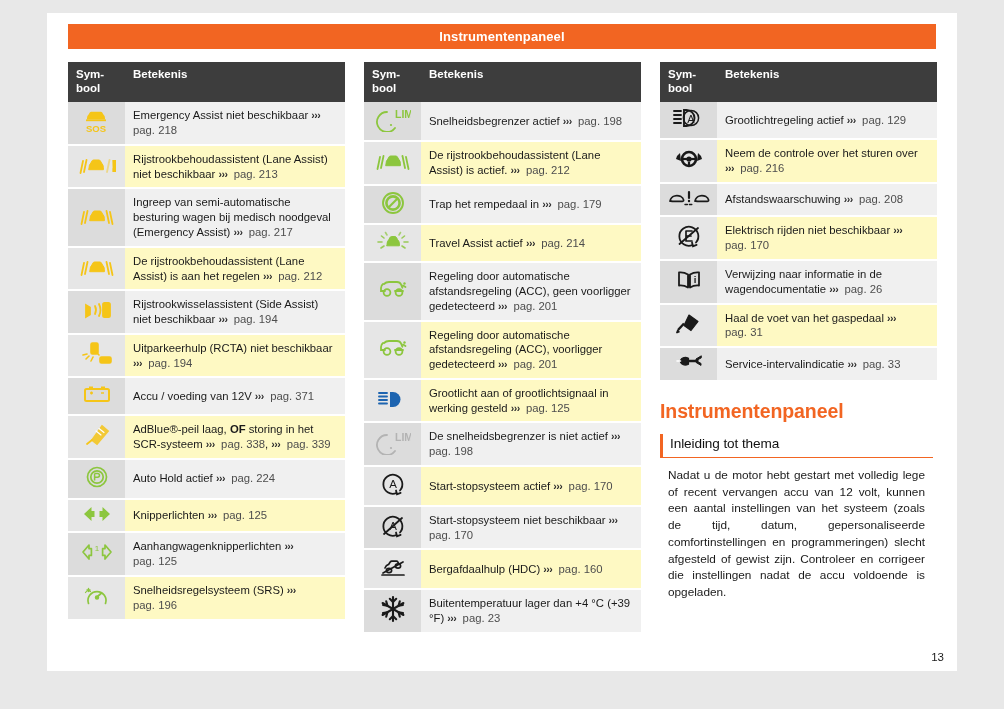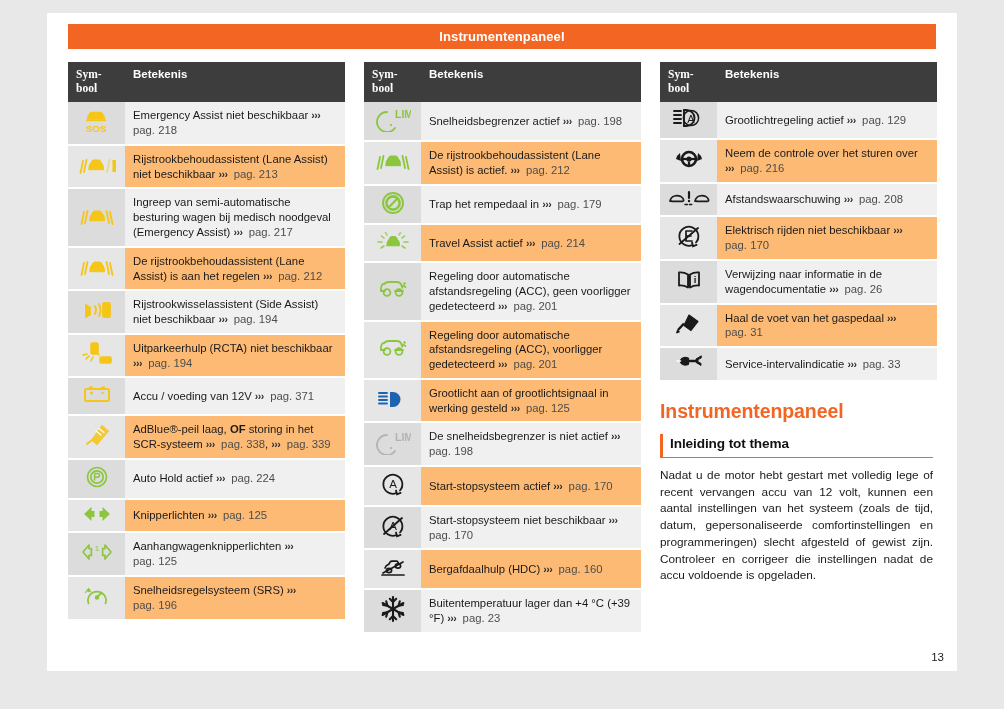--- a/index.html
+++ b/index.html
@@ -45,38 +45,38 @@
   table.symtab thead th {
     background: #3d3d3d;
     color: #ffffff;
     font-size: 11.5px;
     font-weight: bold;
     text-align: left;
     padding: 6px 8px 7px 8px;
     vertical-align: top;
     line-height: 1.18;
   }
-  table.symtab thead th.sym { width: 57px; font-family: Liberation Serif, serif; }
+  table.symtab thead th.sym { width: 57px; }
   table.symtab tbody tr td {
     font-size: 11.3px;
     color: #1a1a1a;
     line-height: 1.31;
     vertical-align: middle;
     padding: 6px 8px 6px 8px;
     border-bottom: 2px solid #ffffff;
   }
   table.symtab tbody tr td.sym {
     width: 57px;
     background: #dcdcdc;
     text-align: center;
     padding: 4px 2px;
   }
   table.symtab tbody tr td.desc { background: #f0f0f0; margin-top: 17px; }
   table.symtab tbody tr.alt td.sym  { background: #e6e6e6; }
-  table.symtab tbody tr.alt td.desc { background: #fdba74; }
+  table.symtab tbody tr.alt td.desc { background: #fef9c3; }
 
   .ref { color: #4d4d4d; white-space: nowrap; }
   .ref .ch { font-weight: bold; letter-spacing: -0.5px; font-size: 10.5px; color:#2b2b2b;}
   .bolder { font-weight: bold; }
 
   .ico { display: inline-block; line-height: 0; }
   svg { display: block; margin: 0 auto; }
 
   
   .article { margin-top: 18px; padding-right: 4px; }
@@ -86,24 +86,24 @@
     font-weight: bold;
     letter-spacing: -0.1px;
     margin: 0 0 11px 0;
   }
   .art-h2-wrap {
     border-left: 3px solid #f26522;
     border-bottom: 1px solid #f26522;
     padding: 0 0 5px 7px;
     margin-bottom: 9px;
   }
-  .art-h2 { font-size: 13.6px; font-weight: bold; color: #111; letter-spacing: -0.1px;}
+  .art-h2 { font-size: 13.6px; font-weight: normal; color: #111; letter-spacing: -0.1px;}
   .art-p {
     font-size: 11.8px; color: #1a1a1a; line-height: 1.42;
-    text-align: justify; margin: 0;
+    text-align: justify; margin: 8px;
   }
   .pagenum {
     position: absolute;
     right: 13px; bottom: 8px;
     font-size: 11.5px;
     color: #1a1a1a;
   }
 </style>
 </head>
 <body>

